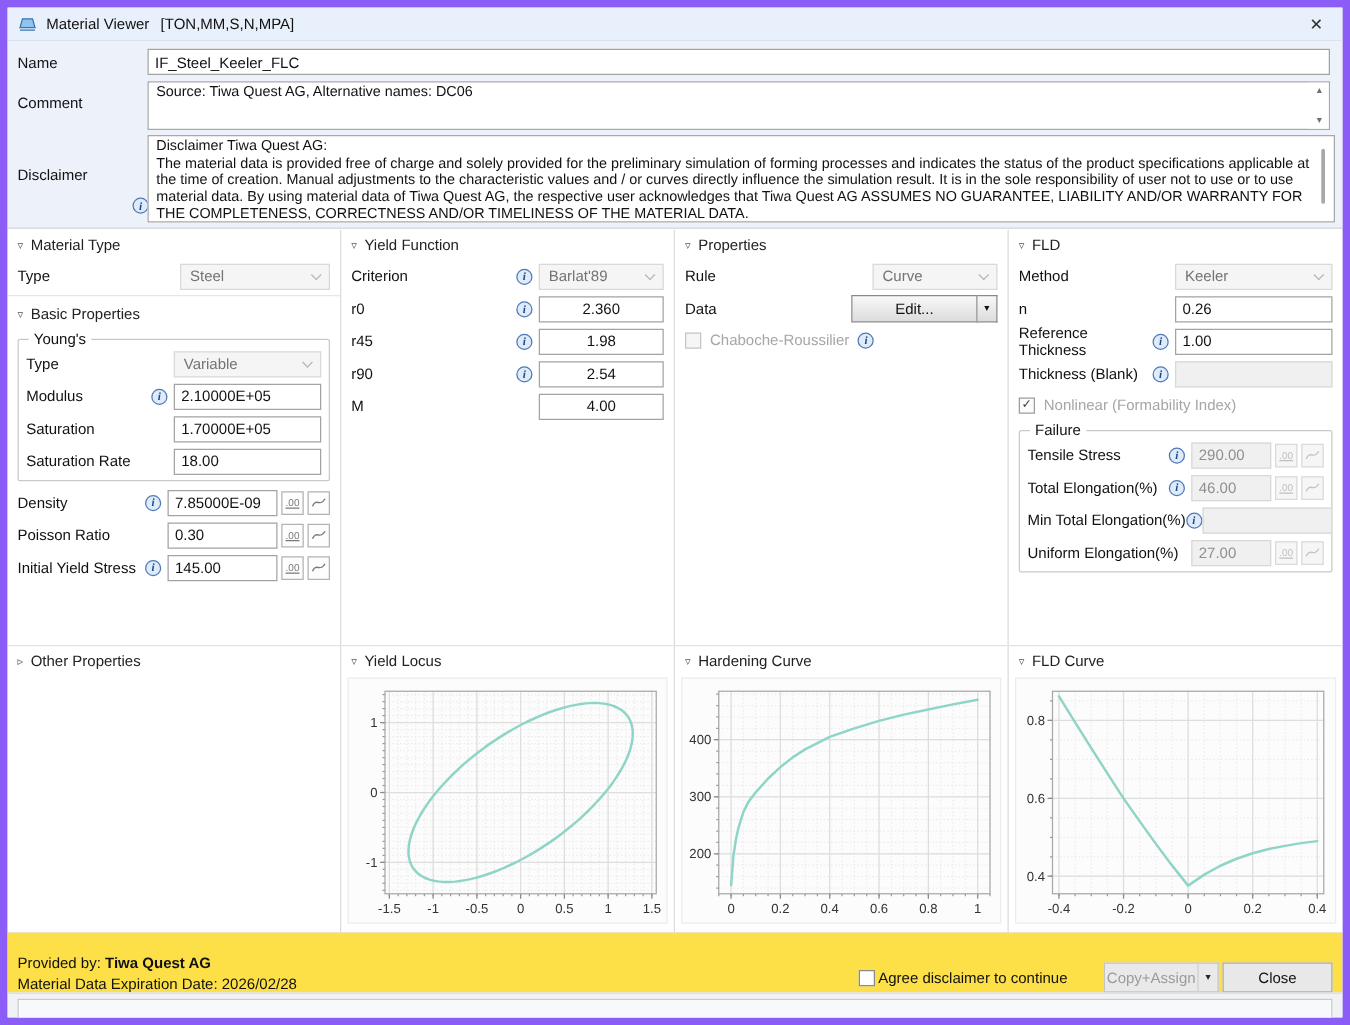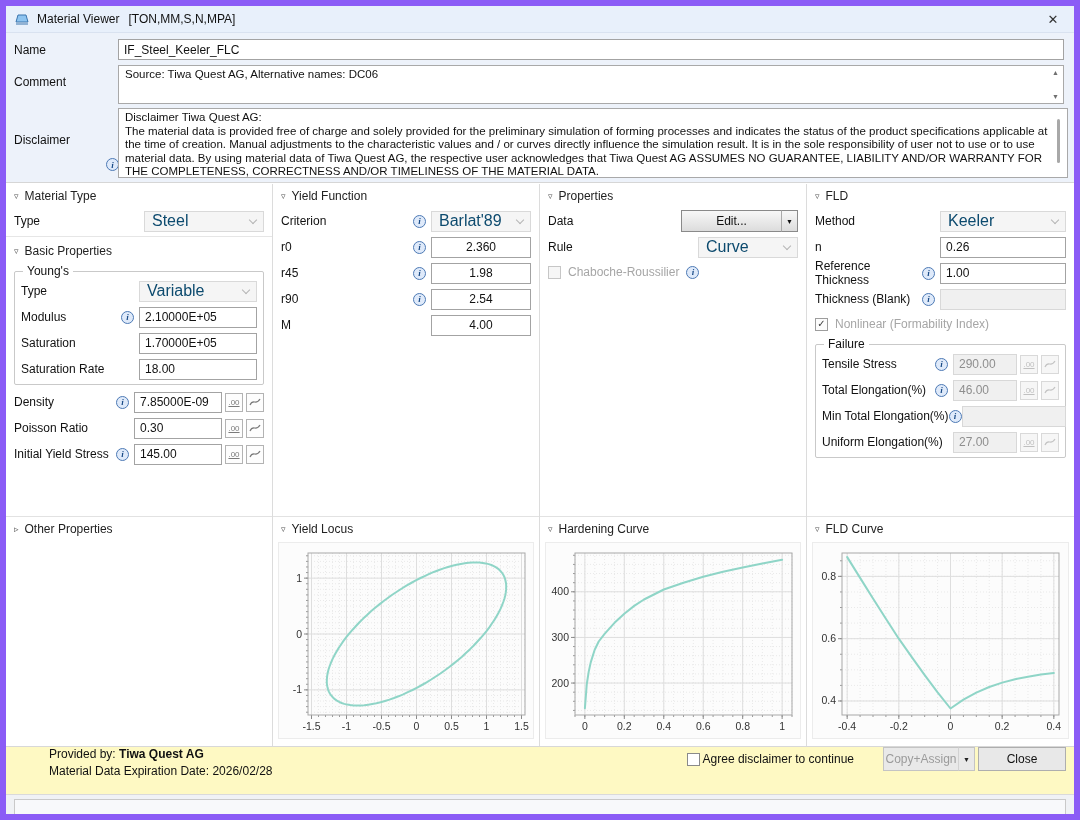--- a/index.html
+++ b/index.html
@@ -38,21 +38,21 @@
   .col-bot { flex:1; display:flex; flex-direction:column; }
   .sect { display:flex; align-items:center; height:24px; padding:0 8px; font-size:12px; color:#222; }
   .twisty { font-size:9px; color:#555; margin-right:6px; }
   .sep { height:1px; background:#e6e6e6; margin:2px 0; }
   .row { display:flex; align-items:center; height:26px; padding:0 8px; }
   .lbl { font-size:12px; color:#111; flex:1; min-width:0; }
   .info { width:13px; height:13px; border-radius:50%; background:#dfeafa; border:1px solid #4d7ab5; color:#184a86; font:italic bold 9px "Liberation Serif",serif; display:flex; align-items:center; justify-content:center; margin-right:5px; flex:none; }
   .txt.dis { background:#f0f0f0; border-color:#d8d8d8; color:#8e8e8e; }
   .w120{width:120px;} .w118{width:118px;} .w100{width:100px;text-align:center;} .w88{width:88px;} .w126{width:126px;} .w64{width:64px;} .w104{width:104px;}
   .combo { height:21px; background:#f5f5f5; border:1px solid #d9d9d9; display:flex; align-items:center; justify-content:space-between; padding:0 7px; flex:none; }
-  .combo-txt { font-size:16px; color:#0c4a6e; }
+  .combo-txt { font-size:12px; color:#737373; }
   .chev { width:6px; height:6px; border-right:1px solid #b5b5b5; border-bottom:1px solid #b5b5b5; transform:rotate(45deg); margin-top:-3px; }
   .group { position:relative; border:1px solid #c9c9c9; border-radius:2px; margin:8px 8px 4px; padding:6px 6px 2px; }
   .legend { position:absolute; top:-8px; left:8px; background:#fff; padding:0 4px; font-size:12px; color:#111; }
   .group .row { padding:0; }
   .sbtn { width:18px; height:19px; border:1px solid #b3b3b3; background:#fdfdfd; display:flex; align-items:center; justify-content:center; margin-left:3px; flex:none; }
   .sbtn.dis { border-color:#d9d9d9; background:#f6f6f6; }
   .f00 { font-size:8px; color:#7a7a7a; text-decoration:underline; }
   .sbtn.dis .f00 { color:#c0c0c0; }
   .editbtn { display:flex; height:22px; width:117px; flex:none; }
   .edit-main { flex:1; background:linear-gradient(#f8f8f8,#dcdcdc); border:1px solid #8a8a8a; font-size:12px; color:#111; display:flex; align-items:center; justify-content:center; }
@@ -63,21 +63,21 @@
   .cb.chkdis { border-color:#9d9d9d; background:#fcfcfc; }
   .cblbl { font-size:12px; color:#111; }
   .cblbl.dim { color:#a6a6a6; }
   .wave { stroke:#7a7a7a; fill:none; stroke-width:1.2; }
   .sbtn.dis .wave { stroke:#c4c4c4; }
 
   
   .chart-panel { flex:1; margin:1px 5px 7px; border:1px solid #ececec; background:#fcfcfc; display:flex; align-items:center; justify-content:center; }
 
   
-  .footer { position:absolute; top:740px; left:0; right:0; height:48px; background:#fef9c3; border-top:1px solid #d8d8d8; display:flex; align-items:flex-start;padding-left:35px; }
+  .footer { position:absolute; top:740px; left:0; right:0; height:48px; background:#fde047; border-top:1px solid #d8d8d8; display:flex; align-items:flex-end; }
   .prov { margin-left:8px; display:flex; flex-direction:column; gap:3px; font-size:12px; color:#111; }
   .bold { font-weight:bold; }
   .fright { margin-left:auto; margin-right:8px; display:flex; align-items:center; gap:3px; }
   .btn { height:24px; font-size:12px; display:flex; align-items:center; justify-content:center; }
   .btn-close { width:88px; background:#e8e8e8; border:1px solid #aeaeae; color:#111; }
   .splitbtn { display:flex; height:24px; }
   .copy-main { width:76px; background:#e9e9e9; border:1px solid #c4c4c4; color:#9b9b9b; font-size:12px; display:flex; align-items:center; justify-content:center; }
   .copy-arrow { width:17px; background:#e9e9e9; border:1px solid #c4c4c4; border-left:1px solid #d2d2d2; margin-left:-1px; display:flex; align-items:center; justify-content:center; font-size:7px; color:#222; }
 
   .statusbar { position:absolute; top:788px; left:0; right:0; bottom:0; background:#f0f2f5; border-top:1px solid #dadada; }
@@ -412,31 +412,31 @@
       </div>
     </div>
 
     <div class="col">
       <div class="col-top">
         <div class="sect">
           <span class="twisty">▿</span>
           <span>Properties</span>
         </div>
         <div class="row">
+          <span class="lbl">Rule</span>
+          <div class="combo w100">
+            <span class="combo-txt">Curve</span>
+            <span class="chev"></span>
+          </div>
+        </div>
+        <div class="row">
           <span class="lbl">Data</span>
           <div class="editbtn">
             <span class="edit-main">Edit...</span>
             <span class="edit-arrow">▼</span>
-          </div>
-        </div>
-        <div class="row">
-          <span class="lbl">Rule</span>
-          <div class="combo w100">
-            <span class="combo-txt">Curve</span>
-            <span class="chev"></span>
           </div>
         </div>
         <div class="cbrow">
           <span class="cb dis"></span>
           <span class="cblbl dim">Chaboche-Roussilier</span>
           <span class="info" style="margin:0;">i</span>
         </div>
       </div>
       <div class="col-bot">
         <div class="sect">

